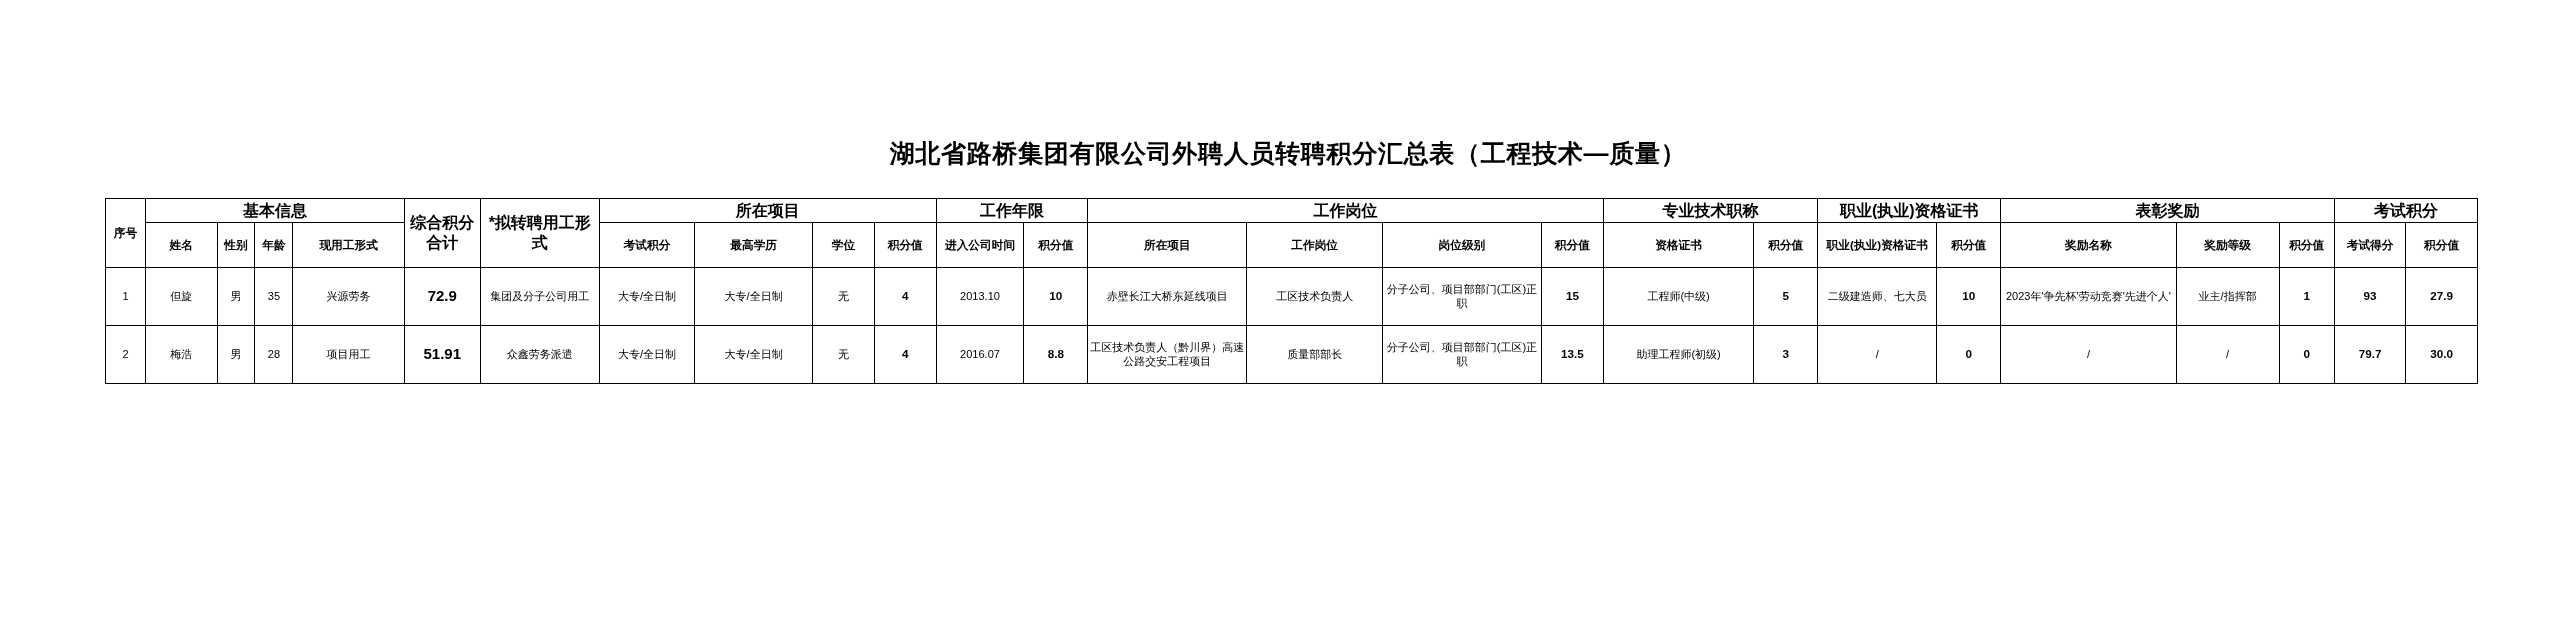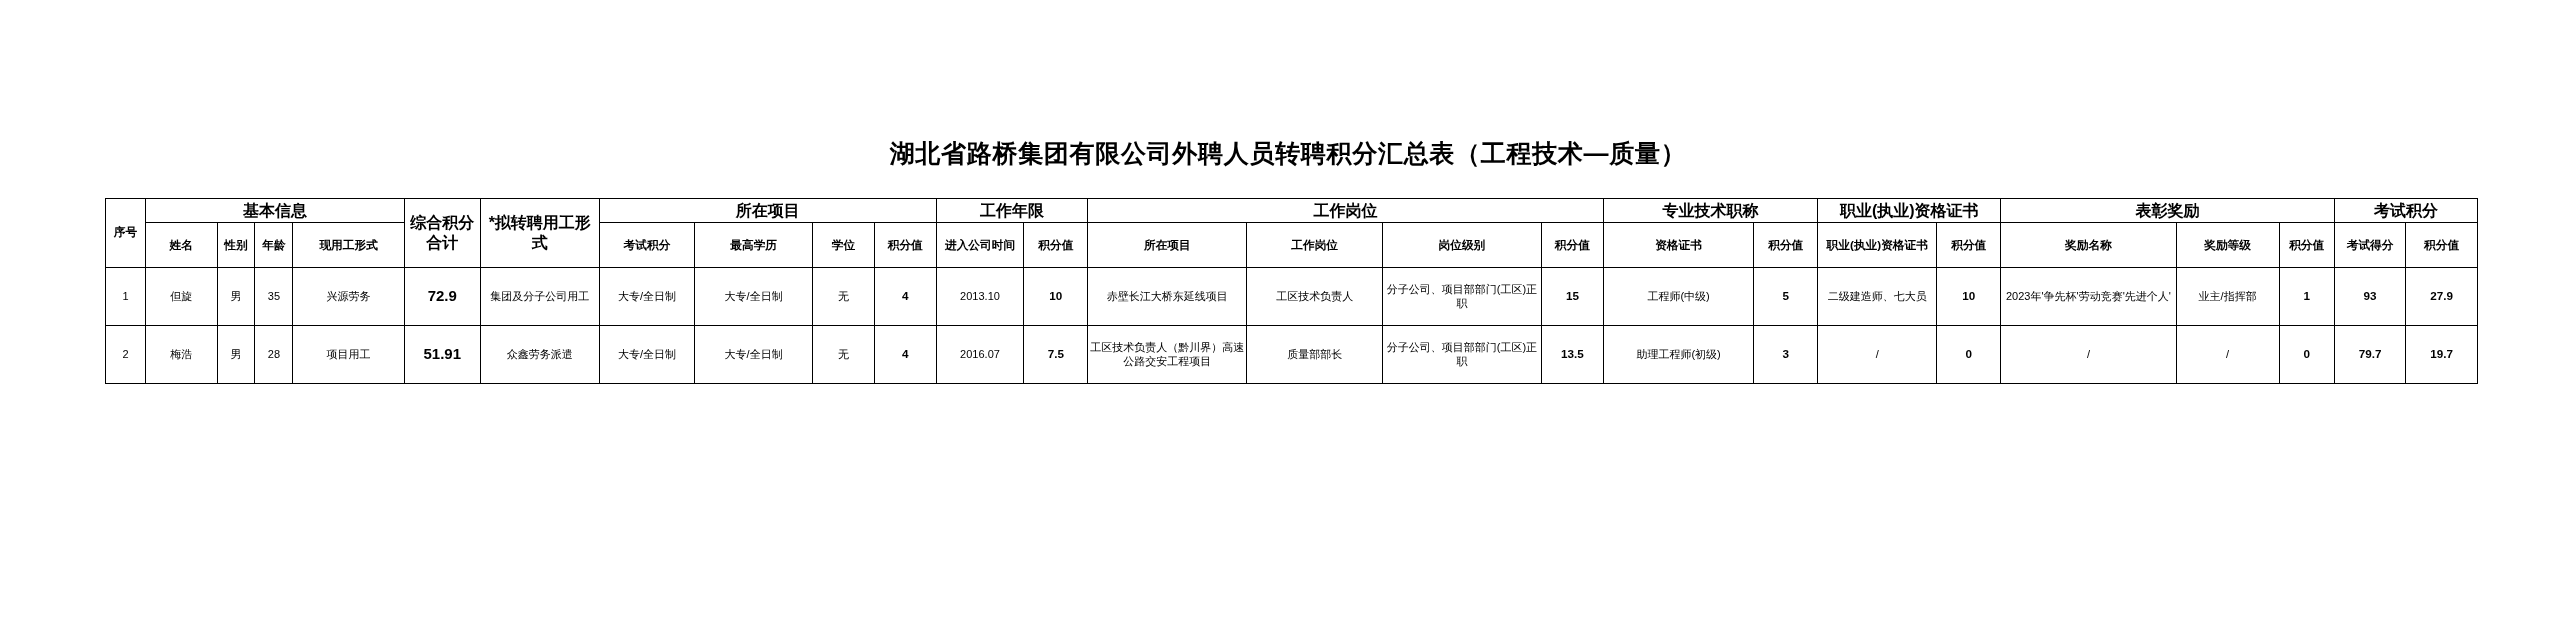--- a/index.html
+++ b/index.html
@@ -73,21 +73,20 @@
     font-size: 15px;
   }
   .data-row td.num {
     font-weight: bold;
     font-size: 11.7px;
   }
   .seq-head {
     font-size: 11.7px;
     font-weight: bold;
     line-height: 1.15;
-    font-family: Liberation Serif, serif;
   }
 </style>
 </head>
 <body>
 
 <div class="page">
 
   <div class="doc-title">湖北省路桥集团有限公司外聘人员转聘积分汇总表（工程技术—质量）</div>
 
   <div class="table-wrap">
@@ -195,33 +194,33 @@
           <td>男</td>
           <td>28</td>
           <td>项目用工</td>
           <td class="bold-val">51.91</td>
           <td>众鑫劳务派遣</td>
           <td>大专/全日制</td>
           <td>大专/全日制</td>
           <td>无</td>
           <td class="num">4</td>
           <td>2016.07</td>
-          <td class="num">7.5</td>
+          <td class="num">8.8</td>
           <td>工区技术负责人（黔川界）高速公路交安工程项目</td>
           <td>质量部部长</td>
           <td>分子公司、项目部部门(工区)正职</td>
           <td class="num">13.5</td>
           <td>助理工程师(初级)</td>
           <td class="num">3</td>
           <td>/</td>
           <td class="num">0</td>
           <td>/</td>
           <td>/</td>
           <td class="num">0</td>
           <td class="num">79.7</td>
-          <td class="num">19.7</td>
+          <td class="num">30.0</td>
         </tr>
       </tbody>
     </table>
   </div>
 
 </div>
 
 
 </body></html>

